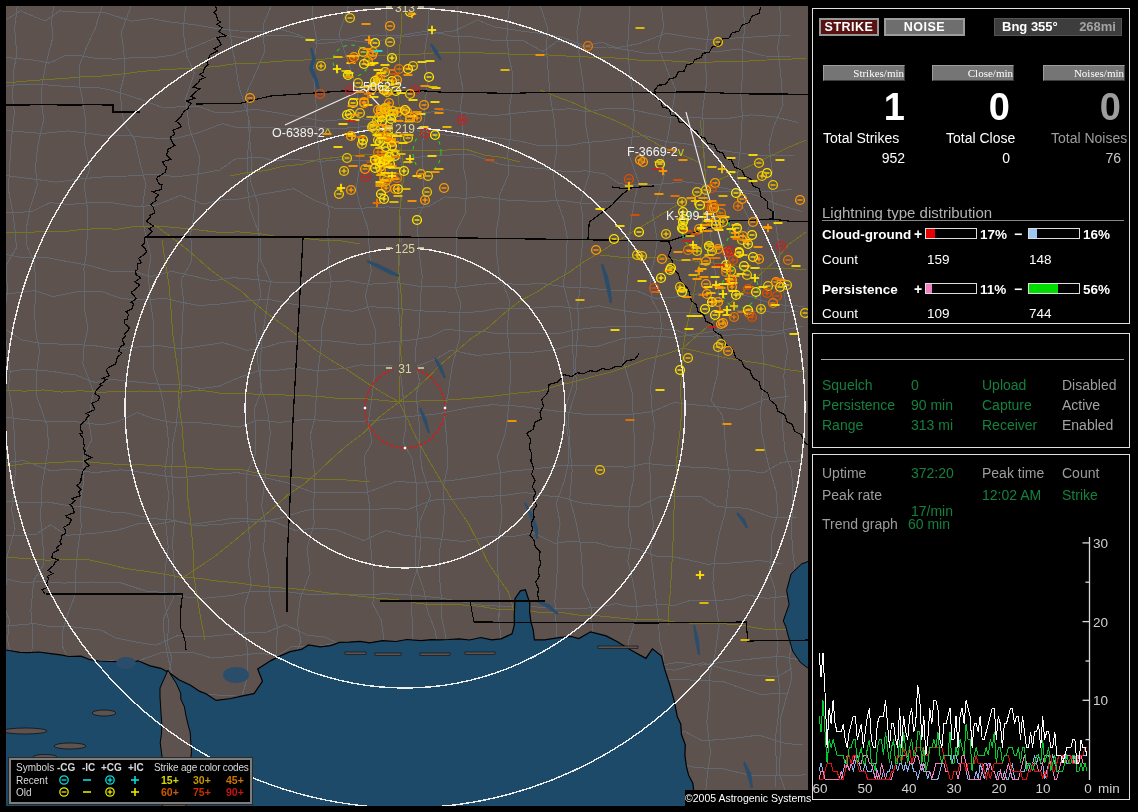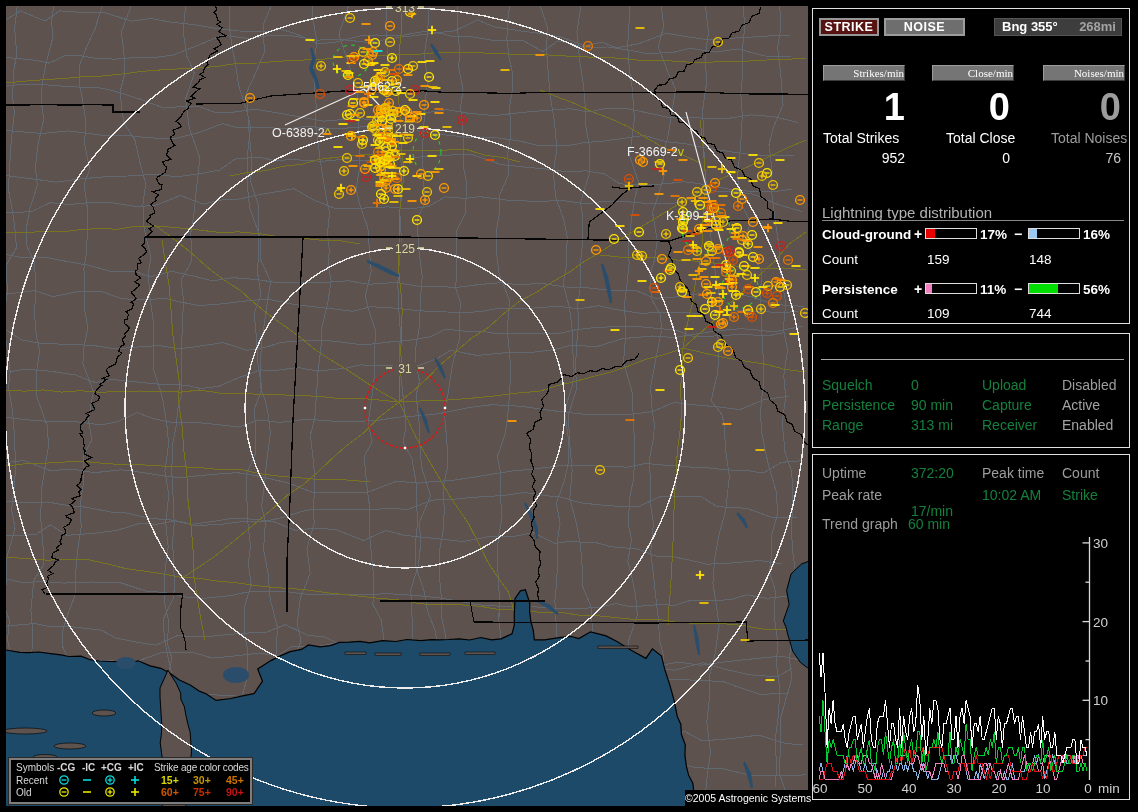--- a/index.html
+++ b/index.html
@@ -805,21 +805,21 @@
     <div class="row gn" style="left:249px;top:83px;">Enabled</div>
 </div>
 
 <div class="panel" style="top:454px;height:346px;">
   <div class="row gy" style="left:9px;top:10px;">Uptime</div>
     <div class="row" style="left:98px;top:10px;">372:20</div>
     <div class="row gy" style="left:169px;top:10px;">Peak time</div>
     <div class="row gy" style="left:249px;top:10px;">Count</div>
   <div class="row gy" style="left:9px;top:32px;">Peak rate</div>
     <div class="row" style="left:98px;top:32px;margin-top:16px;">17/min</div>
-    <div class="row" style="left:169px;top:32px;">10:02 AM</div>
+    <div class="row" style="left:169px;top:32px;">12:02 AM</div>
     <div class="row" style="left:249px;top:32px;">Strike</div>
   <div class="row gy" style="left:9px;top:61px;">Trend graph</div>
     <div class="row" style="left:95px;top:61px;">60 min</div>
 </div>
 <svg width="1138" height="812" viewBox="0 0 1138 812" style="position:absolute;left:0;top:0">
     <path d="M819.0,771.1 L821.0,763.3 L823.0,771.1 L825.0,779.0 L827.1,779.0 L829.1,779.0 L831.1,779.0 L833.1,779.0 L835.1,779.0 L837.1,779.0 L839.2,779.0 L841.2,779.0 L843.2,771.1 L845.2,763.3 L847.2,755.4 L849.2,755.4 L851.2,763.3 L853.3,771.1 L855.3,763.3 L857.3,755.4 L859.3,763.3 L861.3,771.1 L863.3,771.1 L865.3,763.3 L867.4,771.1 L869.4,771.1 L871.4,771.1 L873.4,763.3 L875.4,763.3 L877.4,779.0 L879.5,779.0 L881.5,779.0 L883.5,771.1 L885.5,779.0 L887.5,771.1 L889.5,771.1 L891.5,763.3 L893.6,771.1 L895.6,763.3 L897.6,771.1 L899.6,763.3 L901.6,763.3 L903.6,771.1 L905.6,763.3 L907.7,771.1 L909.7,763.3 L911.7,763.3 L913.7,771.1 L915.7,771.1 L917.7,779.0 L919.8,771.1 L921.8,763.3 L923.8,771.1 L925.8,771.1 L927.8,779.0 L929.8,771.1 L931.8,779.0 L933.9,779.0 L935.9,779.0 L937.9,779.0 L939.9,771.1 L941.9,763.3 L943.9,755.4 L945.9,755.4 L948.0,755.4 L950.0,755.4 L952.0,763.3 L954.0,755.4 L956.0,755.4 L958.0,763.3 L960.1,763.3 L962.1,763.3 L964.1,763.3 L966.1,771.1 L968.1,779.0 L970.1,779.0 L972.1,779.0 L974.2,779.0 L976.2,771.1 L978.2,779.0 L980.2,763.3 L982.2,771.1 L984.2,779.0 L986.2,771.1 L988.3,763.3 L990.3,763.3 L992.3,771.1 L994.3,771.1 L996.3,779.0 L998.3,771.1 L1000.4,771.1 L1002.4,779.0 L1004.4,771.1 L1006.4,779.0 L1008.4,779.0 L1010.4,771.1 L1012.4,763.3 L1014.5,779.0 L1016.5,779.0 L1018.5,779.0 L1020.5,771.1 L1022.5,771.1 L1024.5,771.1 L1026.5,763.3 L1028.6,763.3 L1030.6,771.1 L1032.6,763.3 L1034.6,755.4 L1036.6,763.3 L1038.6,755.4 L1040.7,763.3 L1042.7,763.3 L1044.7,779.0 L1046.7,771.1 L1048.7,763.3 L1050.7,763.3 L1052.7,755.4 L1054.8,763.3 L1056.8,771.1 L1058.8,771.1 L1060.8,763.3 L1062.8,755.4 L1064.8,755.4 L1066.8,763.3 L1068.9,763.3 L1070.9,763.3 L1072.9,755.4 L1074.9,763.3 L1076.9,755.4 L1078.9,755.4 L1081.0,755.4 L1083.0,755.4 L1085.0,755.4 L1087.0,755.4" fill="none" stroke="#8ab4e8" stroke-width="1" shape-rendering="crispEdges"></path>
     <path d="M819.0,779.0 L821.0,771.1 L823.0,771.1 L825.0,779.0 L827.1,779.0 L829.1,779.0 L831.1,779.0 L833.1,779.0 L835.1,779.0 L837.1,779.0 L839.2,779.0 L841.2,771.1 L843.2,779.0 L845.2,771.1 L847.2,763.3 L849.2,771.1 L851.2,763.3 L853.3,763.3 L855.3,755.4 L857.3,763.3 L859.3,763.3 L861.3,763.3 L863.3,755.4 L865.3,755.4 L867.4,755.4 L869.4,763.3 L871.4,763.3 L873.4,771.1 L875.4,779.0 L877.4,771.1 L879.5,779.0 L881.5,763.3 L883.5,771.1 L885.5,779.0 L887.5,779.0 L889.5,779.0 L891.5,779.0 L893.6,771.1 L895.6,763.3 L897.6,755.4 L899.6,755.4 L901.6,755.4 L903.6,755.4 L905.6,755.4 L907.7,755.4 L909.7,763.3 L911.7,763.3 L913.7,763.3 L915.7,755.4 L917.7,755.4 L919.8,763.3 L921.8,771.1 L923.8,763.3 L925.8,771.1 L927.8,771.1 L929.8,771.1 L931.8,779.0 L933.9,771.1 L935.9,763.3 L937.9,763.3 L939.9,763.3 L941.9,763.3 L943.9,763.3 L945.9,771.1 L948.0,771.1 L950.0,779.0 L952.0,779.0 L954.0,771.1 L956.0,771.1 L958.0,779.0 L960.1,771.1 L962.1,755.4 L964.1,755.4 L966.1,763.3 L968.1,771.1 L970.1,779.0 L972.1,779.0 L974.2,779.0 L976.2,779.0 L978.2,779.0 L980.2,779.0 L982.2,771.1 L984.2,763.3 L986.2,763.3 L988.3,771.1 L990.3,763.3 L992.3,771.1 L994.3,771.1 L996.3,779.0 L998.3,779.0 L1000.4,771.1 L1002.4,779.0 L1004.4,779.0 L1006.4,771.1 L1008.4,763.3 L1010.4,771.1 L1012.4,779.0 L1014.5,779.0 L1016.5,779.0 L1018.5,779.0 L1020.5,771.1 L1022.5,763.3 L1024.5,755.4 L1026.5,763.3 L1028.6,771.1 L1030.6,771.1 L1032.6,763.3 L1034.6,763.3 L1036.6,763.3 L1038.6,771.1 L1040.7,771.1 L1042.7,763.3 L1044.7,755.4 L1046.7,755.4 L1048.7,755.4 L1050.7,763.3 L1052.7,771.1 L1054.8,779.0 L1056.8,779.0 L1058.8,771.1 L1060.8,763.3 L1062.8,755.4 L1064.8,755.4 L1066.8,755.4 L1068.9,755.4 L1070.9,755.4 L1072.9,763.3 L1074.9,755.4 L1076.9,763.3 L1078.9,755.4 L1081.0,755.4 L1083.0,763.3 L1085.0,763.3 L1087.0,771.1" fill="none" stroke="#f080c0" stroke-width="1" shape-rendering="crispEdges"></path>
     <path d="M819.0,779.0 L821.0,779.0 L823.0,779.0 L825.0,771.1 L827.1,763.3 L829.1,763.3 L831.1,763.3 L833.1,771.1 L835.1,771.1 L837.1,771.1 L839.2,779.0 L841.2,779.0 L843.2,779.0 L845.2,771.1 L847.2,755.4 L849.2,755.4 L851.2,763.3 L853.3,755.4 L855.3,755.4 L857.3,763.3 L859.3,771.1 L861.3,771.1 L863.3,771.1 L865.3,771.1 L867.4,779.0 L869.4,779.0 L871.4,779.0 L873.4,779.0 L875.4,779.0 L877.4,779.0 L879.5,779.0 L881.5,779.0 L883.5,779.0 L885.5,779.0 L887.5,779.0 L889.5,779.0 L891.5,771.1 L893.6,771.1 L895.6,763.3 L897.6,755.4 L899.6,755.4 L901.6,763.3 L903.6,747.5 L905.6,755.4 L907.7,755.4 L909.7,747.5 L911.7,763.3 L913.7,755.4 L915.7,747.5 L917.7,747.5 L919.8,747.5 L921.8,747.5 L923.8,755.4 L925.8,755.4 L927.8,755.4 L929.8,747.5 L931.8,747.5 L933.9,747.5 L935.9,747.5 L937.9,747.5 L939.9,747.5 L941.9,747.5 L943.9,755.4 L945.9,763.3 L948.0,771.1 L950.0,779.0 L952.0,779.0 L954.0,771.1 L956.0,771.1 L958.0,771.1 L960.1,763.3 L962.1,763.3 L964.1,763.3 L966.1,771.1 L968.1,763.3 L970.1,763.3 L972.1,763.3 L974.2,763.3 L976.2,755.4 L978.2,763.3 L980.2,763.3 L982.2,763.3 L984.2,771.1 L986.2,779.0 L988.3,771.1 L990.3,779.0 L992.3,771.1 L994.3,763.3 L996.3,763.3 L998.3,763.3 L1000.4,763.3 L1002.4,763.3 L1004.4,755.4 L1006.4,755.4 L1008.4,755.4 L1010.4,763.3 L1012.4,771.1 L1014.5,771.1 L1016.5,771.1 L1018.5,771.1 L1020.5,771.1 L1022.5,779.0 L1024.5,779.0 L1026.5,779.0 L1028.6,771.1 L1030.6,771.1 L1032.6,763.3 L1034.6,771.1 L1036.6,771.1 L1038.6,771.1 L1040.7,771.1 L1042.7,779.0 L1044.7,771.1 L1046.7,779.0 L1048.7,763.3 L1050.7,755.4 L1052.7,771.1 L1054.8,771.1 L1056.8,763.3 L1058.8,755.4 L1060.8,755.4 L1062.8,755.4 L1064.8,763.3 L1066.8,755.4 L1068.9,763.3 L1070.9,755.4 L1072.9,763.3 L1074.9,763.3 L1076.9,755.4 L1078.9,763.3 L1081.0,755.4 L1083.0,755.4 L1085.0,747.5 L1087.0,747.5" fill="none" stroke="#e01010" stroke-width="1" shape-rendering="crispEdges"></path>
     <path d="M819.0,716.0 L821.0,731.8 L823.0,700.3 L825.0,731.8 L827.1,763.3 L829.1,739.6 L831.1,747.5 L833.1,739.6 L835.1,747.5 L837.1,755.4 L839.2,755.4 L841.2,755.4 L843.2,755.4 L845.2,763.3 L847.2,763.3 L849.2,747.5 L851.2,747.5 L853.3,739.6 L855.3,739.6 L857.3,763.3 L859.3,755.4 L861.3,747.5 L863.3,763.3 L865.3,763.3 L867.4,747.5 L869.4,739.6 L871.4,763.3 L873.4,763.3 L875.4,771.1 L877.4,747.5 L879.5,739.6 L881.5,739.6 L883.5,755.4 L885.5,731.8 L887.5,747.5 L889.5,763.3 L891.5,747.5 L893.6,739.6 L895.6,763.3 L897.6,763.3 L899.6,739.6 L901.6,763.3 L903.6,731.8 L905.6,747.5 L907.7,763.3 L909.7,747.5 L911.7,739.6 L913.7,755.4 L915.7,755.4 L917.7,731.8 L919.8,731.8 L921.8,763.3 L923.8,747.5 L925.8,771.1 L927.8,763.3 L929.8,747.5 L931.8,747.5 L933.9,739.6 L935.9,747.5 L937.9,731.8 L939.9,755.4 L941.9,763.3 L943.9,755.4 L945.9,755.4 L948.0,755.4 L950.0,731.8 L952.0,763.3 L954.0,763.3 L956.0,747.5 L958.0,755.4 L960.1,739.6 L962.1,747.5 L964.1,755.4 L966.1,723.9 L968.1,739.6 L970.1,739.6 L972.1,771.1 L974.2,755.4 L976.2,747.5 L978.2,755.4 L980.2,755.4 L982.2,755.4 L984.2,755.4 L986.2,747.5 L988.3,755.4 L990.3,739.6 L992.3,747.5 L994.3,731.8 L996.3,763.3 L998.3,747.5 L1000.4,747.5 L1002.4,763.3 L1004.4,755.4 L1006.4,755.4 L1008.4,747.5 L1010.4,747.5 L1012.4,747.5 L1014.5,755.4 L1016.5,755.4 L1018.5,747.5 L1020.5,763.3 L1022.5,747.5 L1024.5,747.5 L1026.5,771.1 L1028.6,763.3 L1030.6,763.3 L1032.6,771.1 L1034.6,763.3 L1036.6,755.4 L1038.6,755.4 L1040.7,763.3 L1042.7,739.6 L1044.7,763.3 L1046.7,755.4 L1048.7,747.5 L1050.7,771.1 L1052.7,763.3 L1054.8,755.4 L1056.8,771.1 L1058.8,771.1 L1060.8,771.1 L1062.8,771.1 L1064.8,763.3 L1066.8,755.4 L1068.9,763.3 L1070.9,763.3 L1072.9,755.4 L1074.9,755.4 L1076.9,771.1 L1078.9,771.1 L1081.0,763.3 L1083.0,771.1 L1085.0,763.3 L1087.0,771.1" fill="none" stroke="#00cc30" stroke-width="1" shape-rendering="crispEdges"></path>
     <path d="M819.0,653.1 L821.0,676.7 L823.0,653.1 L825.0,692.4 L827.1,747.5 L829.1,708.2 L831.1,723.9 L833.1,700.3 L835.1,723.9 L837.1,731.8 L839.2,731.8 L841.2,731.8 L843.2,723.9 L845.2,739.6 L847.2,747.5 L849.2,731.8 L851.2,723.9 L853.3,716.0 L855.3,716.0 L857.3,739.6 L859.3,731.8 L861.3,723.9 L863.3,747.5 L865.3,731.8 L867.4,716.0 L869.4,708.2 L871.4,739.6 L873.4,747.5 L875.4,747.5 L877.4,723.9 L879.5,716.0 L881.5,716.0 L883.5,716.0 L885.5,700.3 L887.5,723.9 L889.5,747.5 L891.5,723.9 L893.6,723.9 L895.6,739.6 L897.6,747.5 L899.6,708.2 L901.6,747.5 L903.6,716.0 L905.6,731.8 L907.7,739.6 L909.7,716.0 L911.7,708.2 L913.7,731.8 L915.7,723.9 L917.7,684.6 L919.8,700.3 L921.8,739.6 L923.8,716.0 L925.8,755.4 L927.8,739.6 L929.8,708.2 L931.8,723.9 L933.9,700.3 L935.9,700.3 L937.9,708.2 L939.9,739.6 L941.9,747.5 L943.9,723.9 L945.9,723.9 L948.0,716.0 L950.0,708.2 L952.0,739.6 L954.0,739.6 L956.0,716.0 L958.0,747.5 L960.1,716.0 L962.1,708.2 L964.1,723.9 L966.1,700.3 L968.1,708.2 L970.1,716.0 L972.1,747.5 L974.2,723.9 L976.2,723.9 L978.2,731.8 L980.2,716.0 L982.2,739.6 L984.2,739.6 L986.2,731.8 L988.3,723.9 L990.3,716.0 L992.3,708.2 L994.3,708.2 L996.3,739.6 L998.3,716.0 L1000.4,723.9 L1002.4,747.5 L1004.4,723.9 L1006.4,723.9 L1008.4,716.0 L1010.4,708.2 L1012.4,708.2 L1014.5,723.9 L1016.5,716.0 L1018.5,716.0 L1020.5,739.6 L1022.5,716.0 L1024.5,731.8 L1026.5,747.5 L1028.6,747.5 L1030.6,731.8 L1032.6,747.5 L1034.6,731.8 L1036.6,731.8 L1038.6,723.9 L1040.7,747.5 L1042.7,716.0 L1044.7,739.6 L1046.7,731.8 L1048.7,731.8 L1050.7,747.5 L1052.7,747.5 L1054.8,731.8 L1056.8,755.4 L1058.8,755.4 L1060.8,755.4 L1062.8,763.3 L1064.8,755.4 L1066.8,747.5 L1068.9,747.5 L1070.9,747.5 L1072.9,739.6 L1074.9,739.6 L1076.9,763.3 L1078.9,763.3 L1081.0,739.6 L1083.0,747.5 L1085.0,747.5 L1087.0,755.4" fill="none" stroke="#ffffff" stroke-width="1" shape-rendering="crispEdges"></path>

